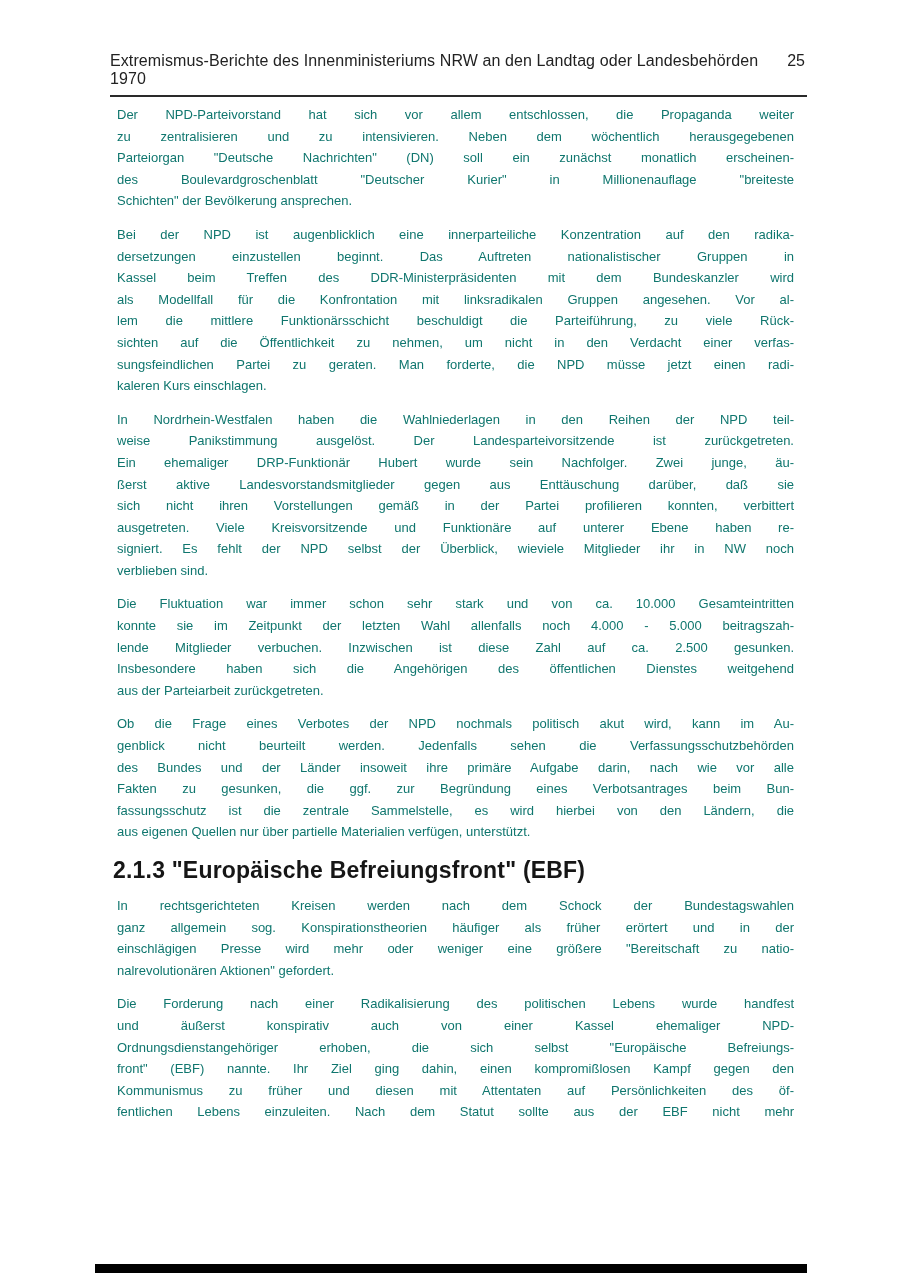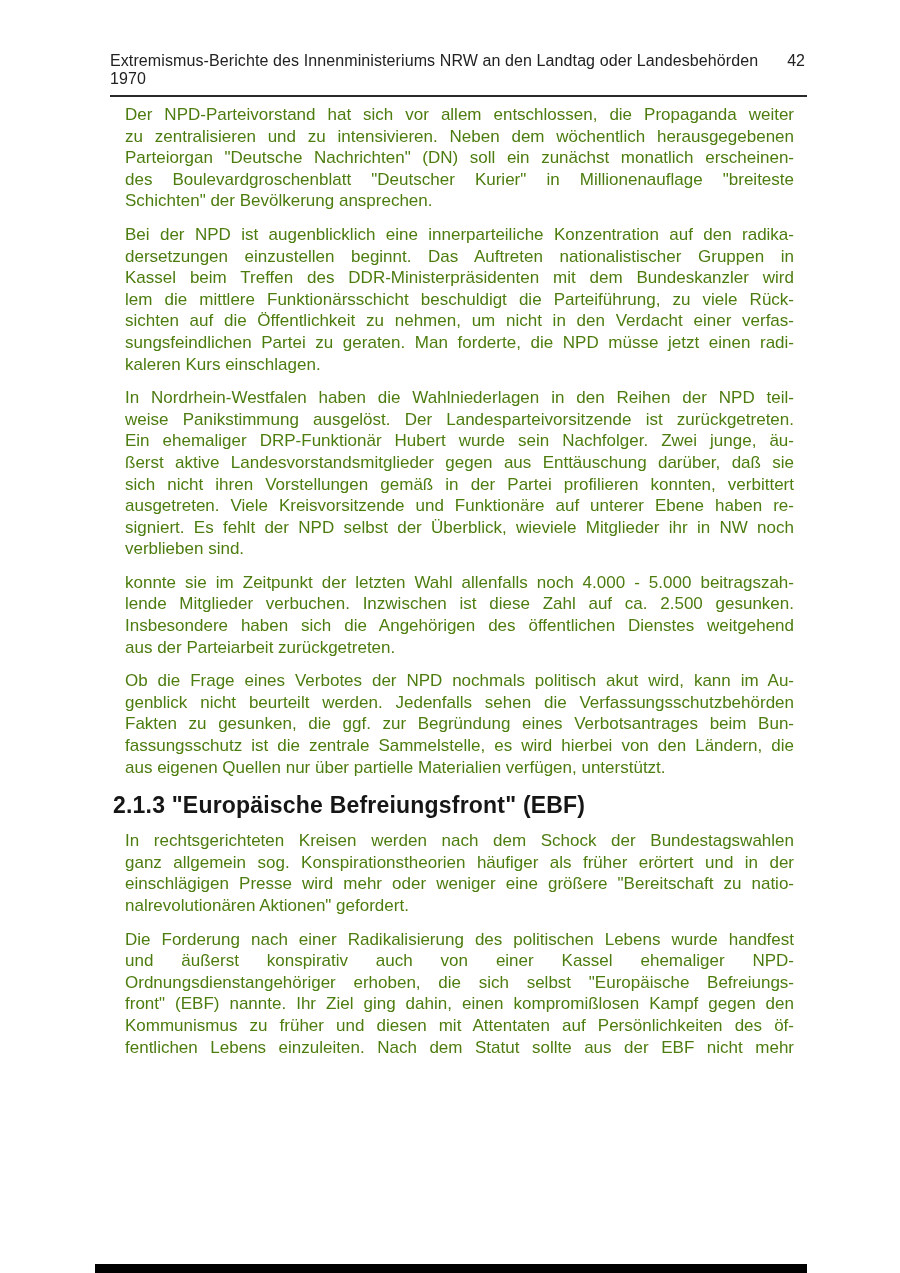--- a/index.html
+++ b/index.html
@@ -32,24 +32,24 @@
   }
   .hdr-title { letter-spacing: 0.1px; }
   .hdr-page { padding-right: 2px; }
   .body-col {
     position: absolute;
     left: 113px;
     top: 104px;
     width: 681px;
   }
   .para {
-    margin: 0 0 12px 12px;
-    font-size: 17px;
+    margin: 0 0 12px 4px;
+    font-size: 13px;
     line-height: 21.6px;
-    color: #4d7c0f;
+    color: #0f766e;
   }
   .line {
     text-align: justify;
     text-align-last: justify;
     white-space: normal;
   }
   .line-last {
     text-align-last: left;
   }
   .section-heading {
@@ -69,63 +69,66 @@
     background: #000000;
   }
 </style>
 </head>
 <body>
 
 <div class="page">
 
   <div class="page-header">
     <span class="hdr-title">Extremismus-Berichte des Innenministeriums NRW an den Landtag oder Landesbehörden 1970</span>
-    <span class="hdr-page">42</span>
+    <span class="hdr-page">25</span>
   </div>
 
   <div class="body-col">
     <div class="para">
         <div class="line">Der NPD-Parteivorstand hat sich vor allem entschlossen, die Propaganda weiter</div>
         <div class="line">zu zentralisieren und zu intensivieren. Neben dem wöchentlich herausgegebenen</div>
         <div class="line">Parteiorgan "Deutsche Nachrichten" (DN) soll ein zunächst monatlich erscheinen-</div>
         <div class="line">des Boulevardgroschenblatt "Deutscher Kurier" in Millionenauflage "breiteste</div>
         <div class="line line-last">Schichten" der Bevölkerung ansprechen.</div>
       </div>
 
     <div class="para">
         <div class="line">Bei der NPD ist augenblicklich eine innerparteiliche Konzentration auf den radika-</div>
         <div class="line">dersetzungen einzustellen beginnt. Das Auftreten nationalistischer Gruppen in</div>
         <div class="line">Kassel beim Treffen des DDR-Ministerpräsidenten mit dem Bundeskanzler wird</div>
+        <div class="line">als Modellfall für die Konfrontation mit linksradikalen Gruppen angesehen. Vor al-</div>
         <div class="line">lem die mittlere Funktionärsschicht beschuldigt die Parteiführung, zu viele Rück-</div>
         <div class="line">sichten auf die Öffentlichkeit zu nehmen, um nicht in den Verdacht einer verfas-</div>
         <div class="line">sungsfeindlichen Partei zu geraten. Man forderte, die NPD müsse jetzt einen radi-</div>
         <div class="line line-last">kaleren Kurs einschlagen.</div>
       </div>
 
     <div class="para">
         <div class="line">In Nordrhein-Westfalen haben die Wahlniederlagen in den Reihen der NPD teil-</div>
         <div class="line">weise Panikstimmung ausgelöst. Der Landesparteivorsitzende ist zurückgetreten.</div>
         <div class="line">Ein ehemaliger DRP-Funktionär Hubert wurde sein Nachfolger. Zwei junge, äu-</div>
         <div class="line">ßerst aktive Landesvorstandsmitglieder gegen aus Enttäuschung darüber, daß sie</div>
         <div class="line">sich nicht ihren Vorstellungen gemäß in der Partei profilieren konnten, verbittert</div>
         <div class="line">ausgetreten. Viele Kreisvorsitzende und Funktionäre auf unterer Ebene haben re-</div>
         <div class="line">signiert. Es fehlt der NPD selbst der Überblick, wieviele Mitglieder ihr in NW noch</div>
         <div class="line line-last">verblieben sind.</div>
       </div>
 
     <div class="para">
+        <div class="line">Die Fluktuation war immer schon sehr stark und von ca. 10.000 Gesamteintritten</div>
         <div class="line">konnte sie im Zeitpunkt der letzten Wahl allenfalls noch 4.000 - 5.000 beitragszah-</div>
         <div class="line">lende Mitglieder verbuchen. Inzwischen ist diese Zahl auf ca. 2.500 gesunken.</div>
         <div class="line">Insbesondere haben sich die Angehörigen des öffentlichen Dienstes weitgehend</div>
         <div class="line line-last">aus der Parteiarbeit zurückgetreten.</div>
       </div>
 
     <div class="para">
         <div class="line">Ob die Frage eines Verbotes der NPD nochmals politisch akut wird, kann im Au-</div>
         <div class="line">genblick nicht beurteilt werden. Jedenfalls sehen die Verfassungsschutzbehörden</div>
+        <div class="line">des Bundes und der Länder insoweit ihre primäre Aufgabe darin, nach wie vor alle</div>
         <div class="line">Fakten zu gesunken, die ggf. zur Begründung eines Verbotsantrages beim Bun-</div>
         <div class="line">fassungsschutz ist die zentrale Sammelstelle, es wird hierbei von den Ländern, die</div>
         <div class="line line-last">aus eigenen Quellen nur über partielle Materialien verfügen, unterstützt.</div>
       </div>
 
     <h2 class="section-heading">2.1.3 "Europäische Befreiungsfront" (EBF)</h2>
 
     <div class="para">
         <div class="line">In rechtsgerichteten Kreisen werden nach dem Schock der Bundestagswahlen</div>
         <div class="line">ganz allgemein sog. Konspirationstheorien häufiger als früher erörtert und in der</div>

